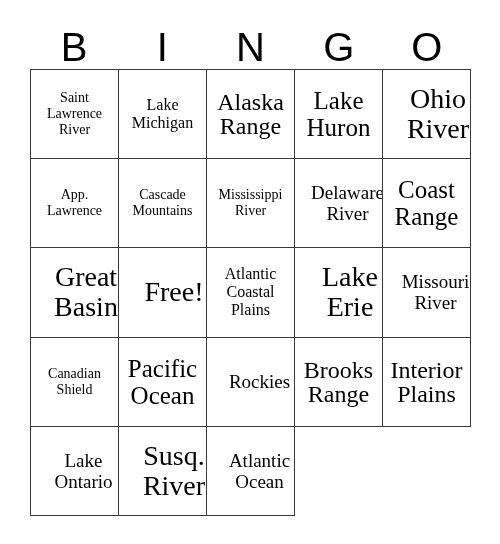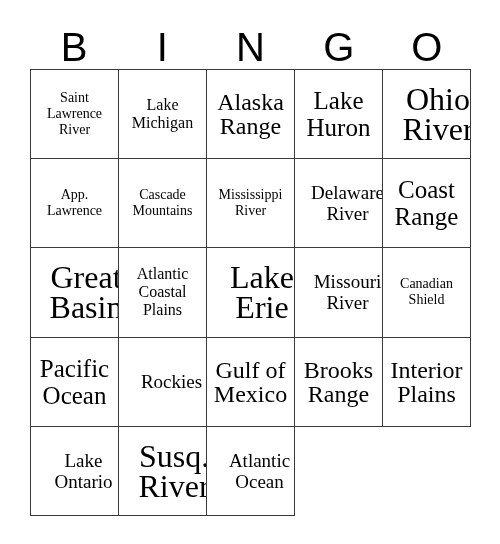--- a/index.html
+++ b/index.html
@@ -78,21 +78,21 @@
   .cell .txt {
     display: block;
     width: 100%;
     text-align: center;
     color: #000000;
     font-weight: 400;
     white-space: pre-line;
   }
 
   
-  .fs-xxl .txt { font-size: 32px; line-height: 30px; margin-left: 23px; }
+  .fs-xxl .txt { font-size: 28px; line-height: 30px; margin-left: 23px; }
   .fs-xl  .txt { font-size: 25px; line-height: 27px; }
   .fs-lg  .txt { font-size: 24px; line-height: 24px; }
   .fs-md  .txt { font-size: 19px; line-height: 21px; margin-left: 18px; }
   .fs-sm  .txt { font-size: 16px; line-height: 18px; }
   .fs-xs  .txt { font-size: 14px; line-height: 16px; }
 </style>
 </head>
 <body>
 
 <div id="card">
@@ -144,20 +144,23 @@
 River</span>
       </div>
       <div class="cell fs-xl">
         <span class="txt">Coast
 Range</span>
       </div>
       <div class="cell fs-xxl">
         <span class="txt">Great
 Basin</span>
       </div>
+      <div class="cell fs-xxl">
+        <span class="txt">Free!</span>
+      </div>
       <div class="cell fs-sm">
         <span class="txt">Atlantic
 Coastal
 Plains</span>
       </div>
       <div class="cell fs-xxl">
         <span class="txt">Lake
 Erie</span>
       </div>
       <div class="cell fs-md">
@@ -169,24 +172,20 @@
 Shield</span>
       </div>
       <div class="cell fs-xl">
         <span class="txt">Pacific
 Ocean</span>
       </div>
       <div class="cell fs-md">
         <span class="txt">Rockies</span>
       </div>
       <div class="cell fs-lg">
-        <span class="txt">Gulf of
-Mexico</span>
-      </div>
-      <div class="cell fs-lg">
         <span class="txt">Brooks
 Range</span>
       </div>
       <div class="cell fs-lg">
         <span class="txt">Interior
 Plains</span>
       </div>
       <div class="cell fs-md">
         <span class="txt">Lake
 Ontario</span>

